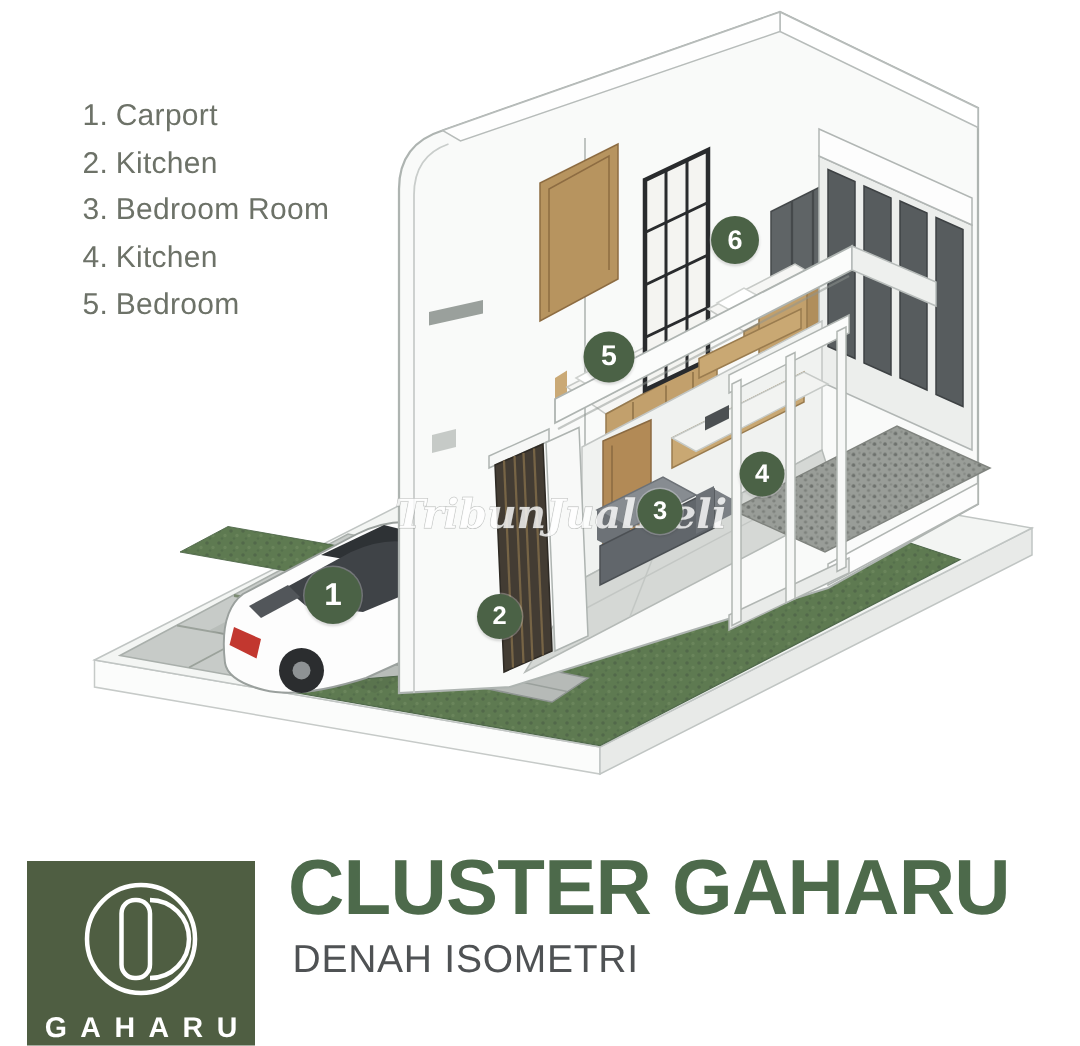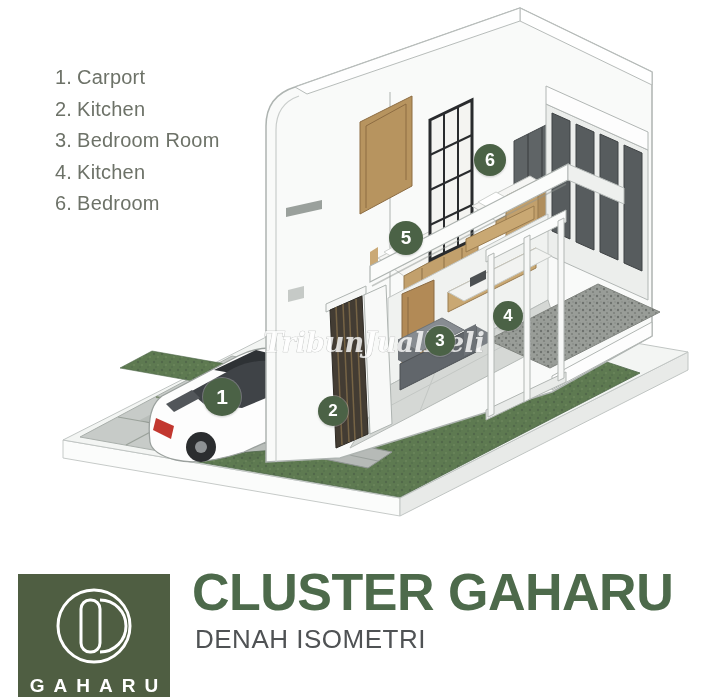--- a/index.html
+++ b/index.html
@@ -50,21 +50,21 @@
   }
 </style>
 </head>
 <body style="--brand-green: #4f5e42; --title-green: #4d6a4b; --marker-green: #4b6246; --legend-text: #6d7268; --subtitle-gray: #4f5254;">
 
 <ul class="legend">
   <li><span class="num">1.</span><span>Carport</span></li>
   <li><span class="num">2.</span><span>Kitchen</span></li>
   <li><span class="num">3.</span><span>Bedroom Room</span></li>
   <li><span class="num">4.</span><span>Kitchen</span></li>
-  <li><span class="num">6.</span><span>Bedroom</span></li>
+  <li><span class="num">5.</span><span>Bedroom</span></li>
 </ul>
 
 <div class="illustration">
 <svg width="720" height="540" viewBox="0 0 720 540" xmlns="http://www.w3.org/2000/svg">
   <defs>
     <pattern id="grass" width="8" height="8" patternUnits="userSpaceOnUse">
       <rect width="8" height="8" fill="#5e7a51"></rect>
       <circle cx="2" cy="2" r="1.2" fill="#52694a"></circle>
       <circle cx="6" cy="5" r="1.1" fill="#6a855b"></circle>
       <circle cx="4" cy="7" r="0.9" fill="#55704c"></circle>

